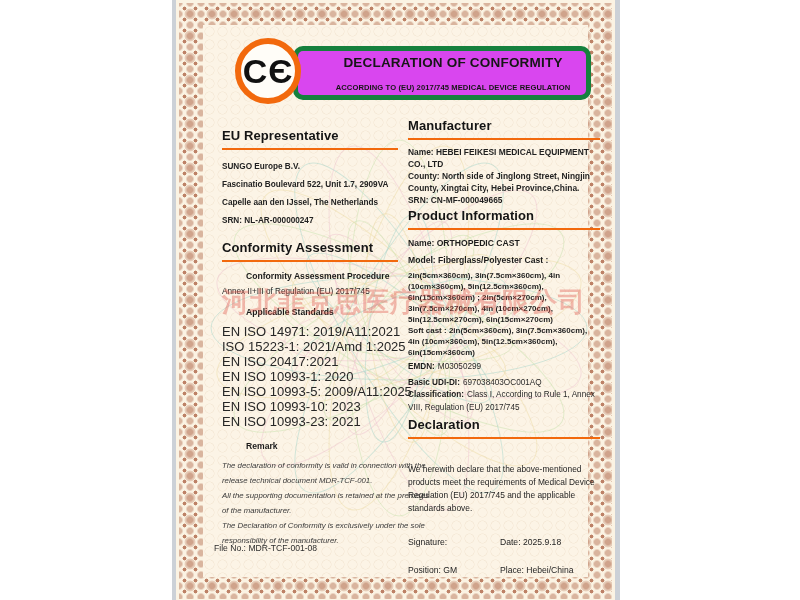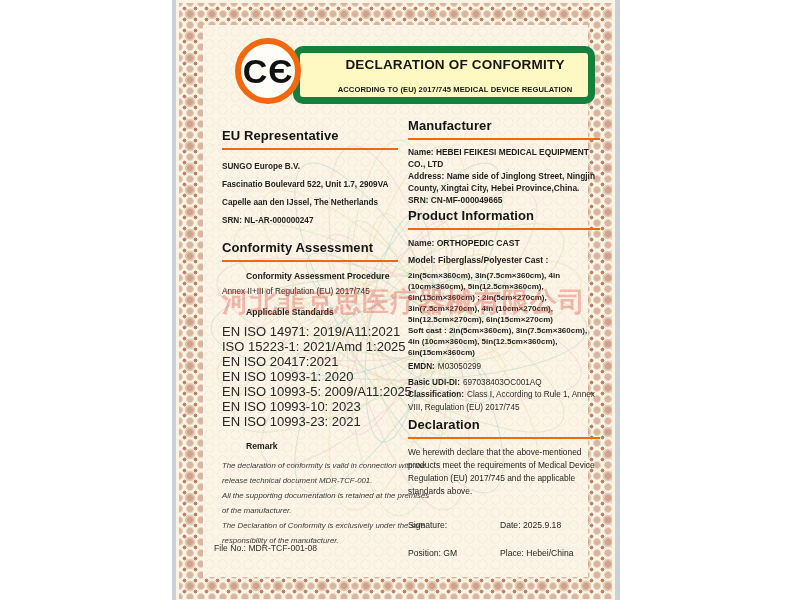--- a/index.html
+++ b/index.html
@@ -42,21 +42,21 @@
   
   .hdr{position:absolute;left:0;top:0;width:100%;z-index:5;}
   .ce-badge{
     position:absolute;left:59px;top:38px;width:54px;height:54px;
     border:6px solid #f2690d;border-radius:50%;background:#fffdf8;
     display:flex;align-items:center;justify-content:center;z-index:6;
   }
   .ce-badge span{font-size:34px;font-weight:700;letter-spacing:1px;color:#111;line-height:1;}
   .title-box{
     position:absolute;left:117px;top:46px;width:266px;height:44px;
-    border:7px solid #15803d;border-radius:10px;background:#fef9c3;
+    border:5px solid #15803d;border-radius:10px;background:#d946ef;
     display:flex;flex-direction:column;justify-content:center;align-items:center;
     padding-left:22px;z-index:5;
   }
   .title-box .t1{font-size:13.5px;font-weight:700;color:#161616;letter-spacing:.2px;}
   .title-box .t2{font-size:7.6px;font-weight:700;color:#161616;margin-top:13px;letter-spacing:.1px;}
   
   .col{position:absolute;z-index:5;}
   .col-left{left:46px;top:128px;width:176px;}
   .col-right{left:232px;top:118px;width:192px;}
   h2.sec-h{
@@ -76,21 +76,21 @@
   .man-lines{margin-top:6px;font-size:8.4px;font-weight:700;line-height:12px;color:#1f1f1f;}
   .pi-head{margin-top:2px;}
   .pi-name{margin-top:8px;font-size:8.6px;font-weight:700;white-space:nowrap;}
   .pi-model-label{margin-top:7px;font-size:8.6px;font-weight:700;white-space:nowrap;}
   .model-lines{margin-top:5px;font-size:8px;font-weight:700;line-height:11px;color:#1f1f1f;}
   .kv{margin-top:3px;font-size:8.2px;line-height:12.5px;white-space:nowrap;}
   .kv .k{font-weight:700;}
   .kv .v{margin-left:3px;color:#2a2a2a;}
   .class-wrap{margin-top:0;}
   .decl-head{margin-top:3px;}
-  .decl-lines{margin-top:7px;font-size:8.4px;line-height:13px;color:#242424;}
+  .decl-lines{margin-top:24px;font-size:8.4px;line-height:13px;color:#242424;}
   .sig-row{display:flex;margin-top:22px;font-size:8.6px;color:#242424;}
   .sig-row.second{margin-top:18px;}
   .sig-row .c1{width:92px;}
 </style>
 </head>
 <body>
 
 <div class="page">
   <div class="lace"></div>
   <div class="content"></div>
@@ -179,21 +179,21 @@
   <div class="file-no">File No.: MDR-TCF-001-08</div>
 
   <div class="col col-right">
     <section>
       <h2 class="sec-h">Manufacturer</h2>
       <div class="lines man-lines">
           <div>Name: HEBEI FEIKESI MEDICAL EQUIPMENT</div>
           <div>CO., LTD</div>
         </div>
       <div class="lines man-lines" style="margin-top:0">
-          <div>Address: Name side of Jinglong Street, Ningjin</div>
+          <div>County: North side of Jinglong Street, Ningjin</div>
           <div>County, Xingtai City, Hebei Province,China.</div>
         </div>
       <div class="lines man-lines" style="margin-top:0">
         <div>SRN: CN-MF-000049665</div>
       </div>
     </section>
 
     <section class="pi-head">
       <h2 class="sec-h">Product Information</h2>
       <div class="pi-name">Name: ORTHOPEDIC CAST</div>

